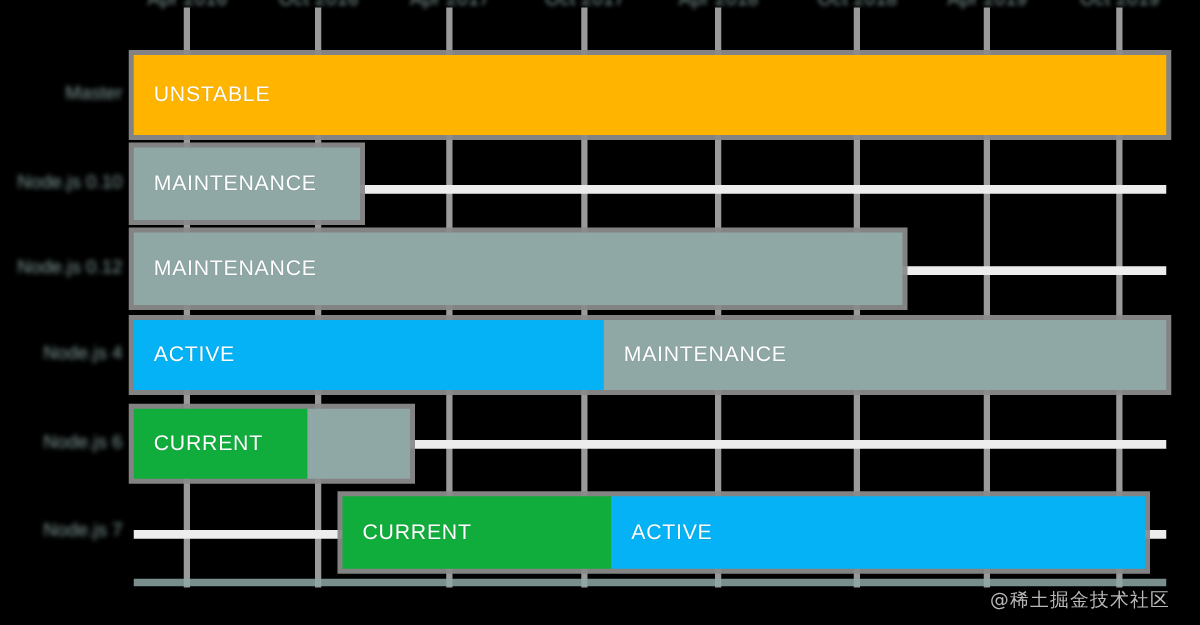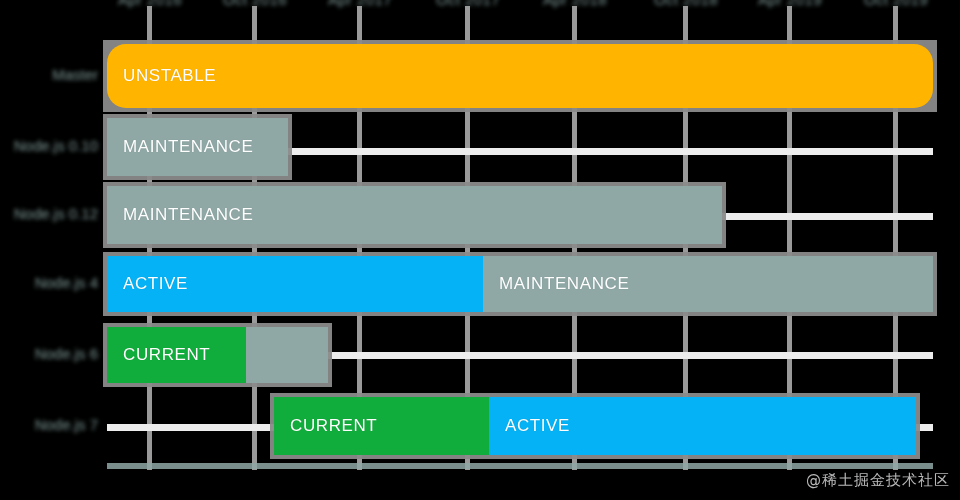--- a/index.html
+++ b/index.html
@@ -29,21 +29,21 @@
 
   
   .row{position:absolute;left:0;}
   .seg{position:absolute;top:0;height:100%;box-sizing:border-box;
        display:flex;align-items:center;}
   .seg span{font-size:17px;color:#ffffff;letter-spacing:.6px;
             padding-left:16px;font-weight:300;text-shadow:0 0 1px rgba(0,0,0,.18);}
   .shadow{position:absolute;background:#8a8a8a;opacity:.95;}
 
   
-  #wm{position:absolute;right:10px;bottom:10px;font-size:15px;
+  #wm{position:absolute;right:24px;bottom:10px;font-size:15px;
       color:#d9d9d9;opacity:.85;letter-spacing:1px;
       font-family:"DejaVu Sans",sans-serif;}
 </style>
 </head>
 <body>
 
 <div id="stage">
 
   <div class="colwrap" id="colwrap">
       <div class="collab" style="left: 150px;">Apr 2016</div>
@@ -80,21 +80,21 @@
       <div class="rowlabwrap" style="top: 205px; width: 98px; padding-right: 6px;">Node.js 0.12</div>
       <div class="rowlabwrap" style="top: 274px; width: 98px; padding-right: 6px;">Node.js 4</div>
       <div class="rowlabwrap" style="top: 345px; width: 98px; padding-right: 6px;">Node.js 6</div>
       <div class="rowlabwrap" style="top: 416px; width: 98px; padding-right: 6px;">Node.js 7</div>
     </div>
 
   <div class="baseline"></div>
 
   <div class="shadow" style="left: 103px; top: 40px; width: 834px; height: 72px;"></div>
     <div class="row" style="top: 44px; height: 64px; width: 960px;">
-      <div class="seg" style="left: 107px; width: 826px; background: rgb(255, 180, 0); border-radius: 19px;">
+      <div class="seg" style="left: 107px; width: 826px; background: rgb(255, 180, 0);">
         <span>UNSTABLE</span>
       </div>
     </div>
     <div class="shadow" style="left: 103px; top: 114px; width: 189px; height: 66px;"></div>
     <div class="row" style="top: 118px; height: 58px; width: 960px;">
       <div class="seg" style="left: 107px; width: 181px; background: rgb(143, 168, 166);">
         <span>MAINTENANCE</span>
       </div>
     </div>
     <div class="shadow" style="left: 103px; top: 182px; width: 623px; height: 66px;"></div>

